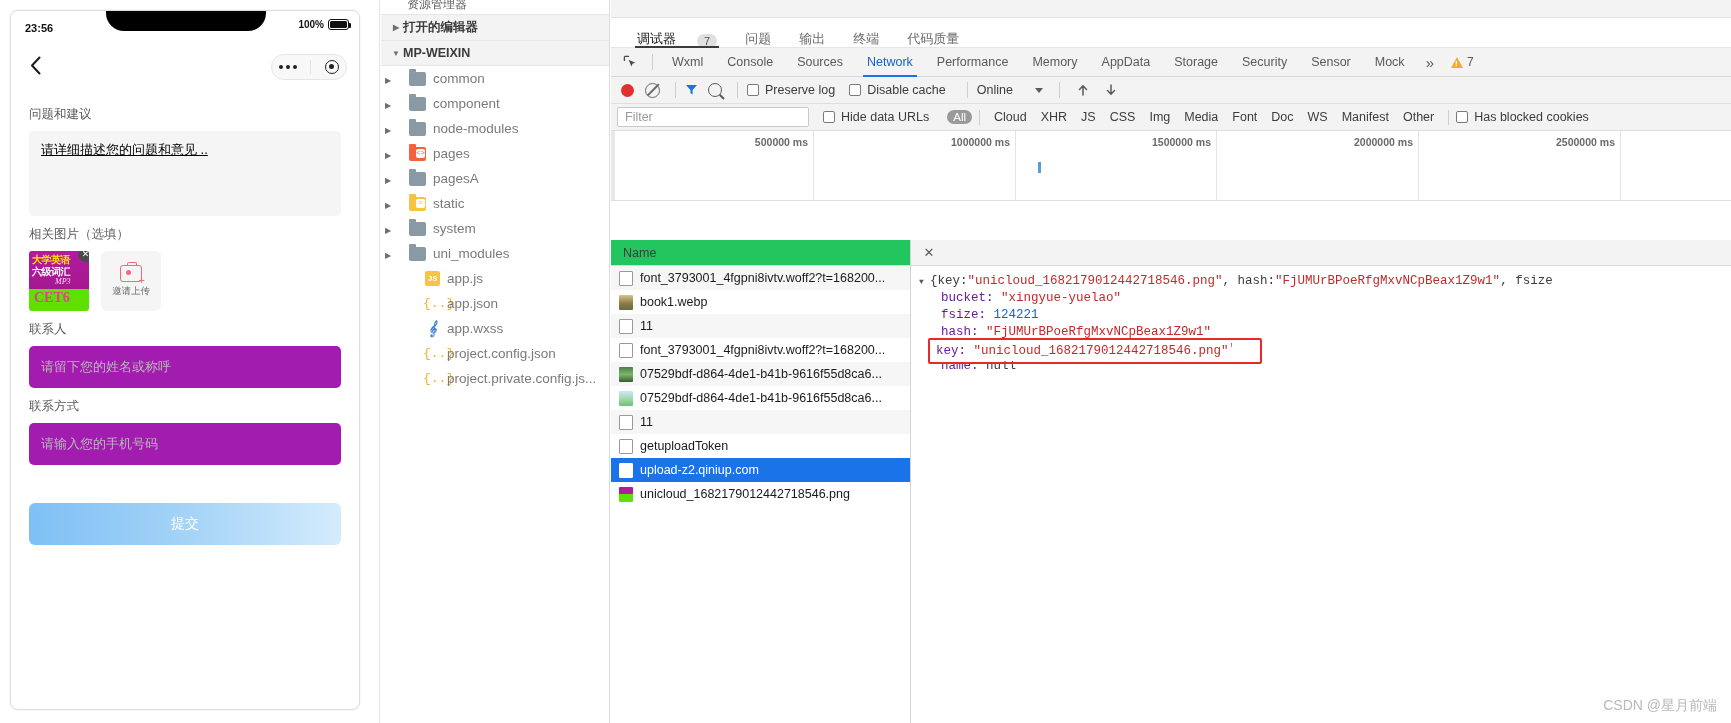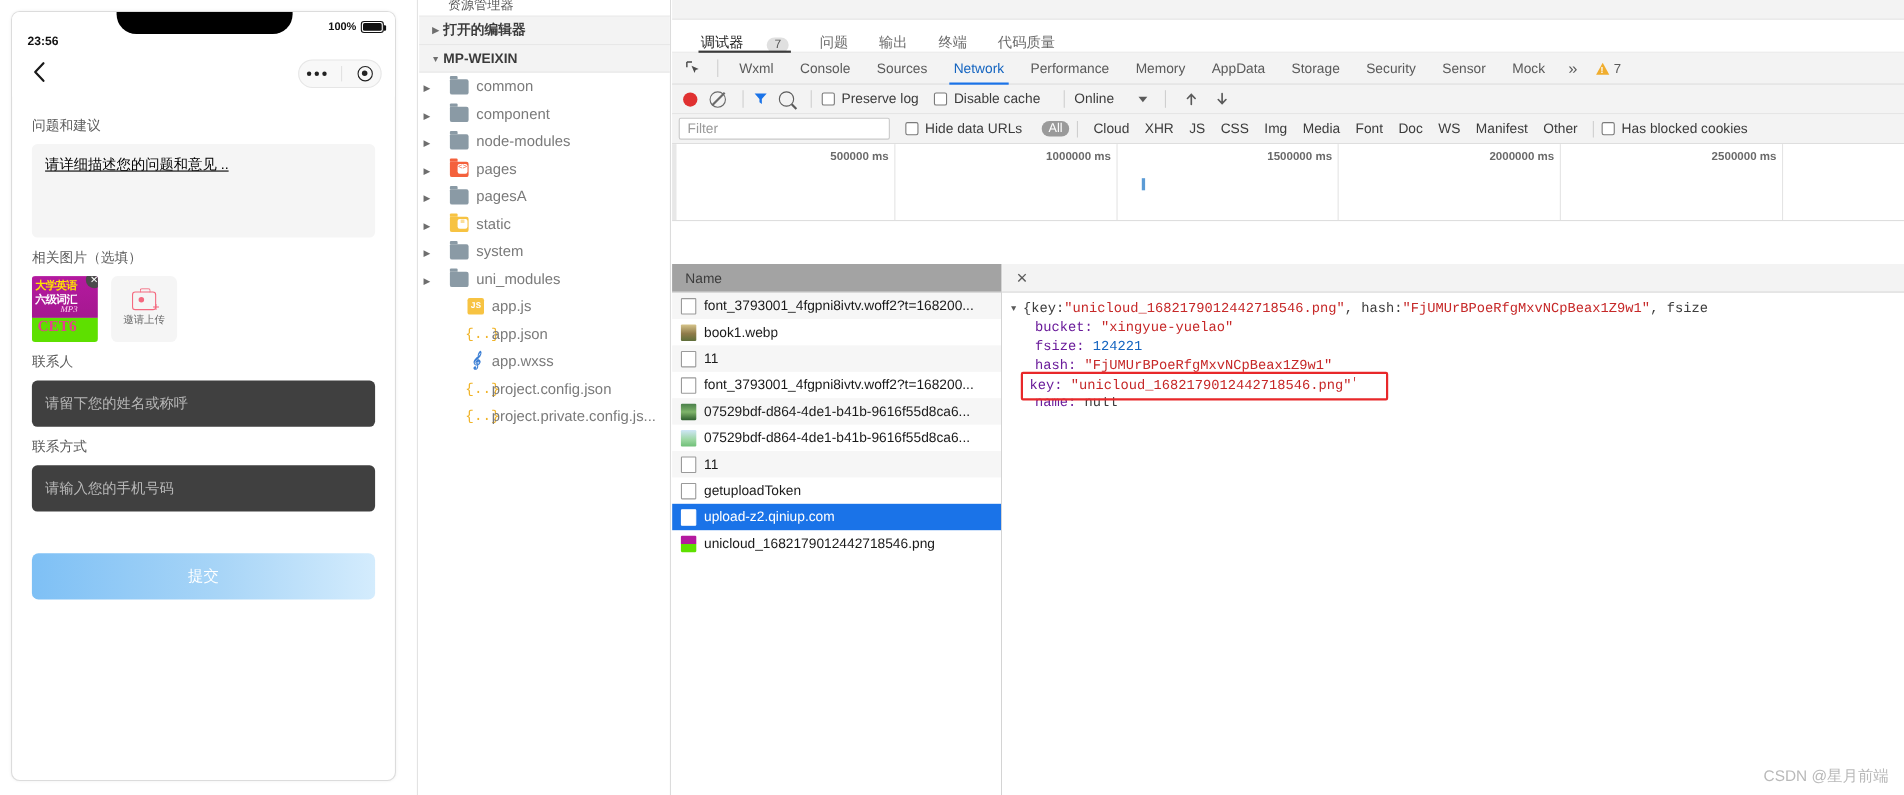--- a/index.html
+++ b/index.html
@@ -11,21 +11,21 @@
   }
   .root { position: relative; width: 1731px; height: 723px; background:#fff; }
 
   
   .sim { position:absolute; left:0; top:0; width:380px; height:723px; background:#fff;
          border-right:1px solid #e3e3e3; overflow:hidden; }
   .sim-inner { position:absolute; left:10px; top:10px; width:350px; height:700px;
                background:#fff; border:1px solid #dcdcdc; border-radius:8px; overflow:hidden;
                box-shadow:0 0 3px rgba(0,0,0,.07); }
   .statusbar { position:relative; height:33px; background:#fff; }
-  .sb-time { position:absolute; left:14px; top:21px; font-size:11px; color:#111; font-weight:600; }
+  .sb-time { position:absolute; left:14px; top:11px; font-size:11px; color:#111; font-weight:600; }
   .sb-notch { position:absolute; left:95px; top:-16px; width:160px; height:36px;
               background:#000; border-radius:0 0 18px 18px; }
   .sb-right { position:absolute; right:10px; top:8px; display:flex; align-items:center; gap:4px; }
   .sb-pct { font-size:10px; color:#111; font-weight:600; }
   .sb-batt { width:21px; height:11px; border:1px solid #111; border-radius:3px; position:relative; }
   .sb-batt::after { content:""; position:absolute; right:-3px; top:3px; width:2px; height:5px;
                     background:#111; border-radius:0 1px 1px 0; }
   .sb-batt i { position:absolute; left:1px; top:1px; bottom:1px; right:1px; background:#111; border-radius:1.5px; display:block; }
 
   .navbar { position:relative; height:44px; background:#fff; }
@@ -69,21 +69,21 @@
            display:flex; flex-direction:column; align-items:center; justify-content:center; gap:3px;
            cursor:pointer; }
   .cam { width:22px; height:17px; border:1.6px solid #f4697f; border-radius:3px; position:relative; }
   .cam::before { content:""; position:absolute; left:6px; top:-4px; width:8px; height:3px;
                  border:1.6px solid #f4697f; border-bottom:none; border-radius:2px 2px 0 0; }
   .cam i { position:absolute; left:5px; top:4px; width:5px; height:5px; border-radius:50%;
            background:#f4697f; display:block; }
   .cam em { position:absolute; right:-4px; bottom:-3px; font-size:11px; color:#f4697f;
             font-style:normal; line-height:8px; }
   .upbox span { font-size:9.5px; color:#6b6b6b; }
-  .inp { width:100%; height:42px; background:#404040; border-radius:5px; padding:0 12px;
+  .inp { width:100%; height:42px; background:#a21caf; border-radius:5px; padding:0 12px;
          display:flex; align-items:center; font-size:13px; color:#b8b8b8; }
   .submit { margin:38px 0 0 0; width:100%; height:42px; border-radius:6px; color:#fff;
             font-size:14px; display:flex; align-items:center; justify-content:center;
             background:linear-gradient(90deg,#7ec0f5 0%, #a8d5f7 55%, #d4ecfd 100%); cursor:pointer; }
 
   
   .tree { position:absolute; left:381px; top:0; width:229px; height:723px; background:#fff;
           border-right:1px solid #dcdcdc; overflow:hidden; font-size:13.5px; }
   .tree-head { height:14px; background:#fff; position:relative; overflow:hidden; }
   .tree-head span { position:absolute; left:26px; top:-4px; font-size:12px; color:#5a5a5a; }
@@ -181,21 +181,21 @@
         overflow:hidden; }
   .tl-lane { position:absolute; left:0; top:0; width:4px; height:100%; background:#e8e8e8; }
   .tl-tick { position:absolute; top:0; bottom:0; border-left:1px solid #e4e4e4; }
   .tl-lbl { position:absolute; top:5px; font-size:10.5px; color:#6a6a6a; transform:translateX(-100%);
             padding-right:5px;font-weight:bold; }
   .tl-dot { position:absolute; left:427px; top:31px; width:3px; height:11px; background:#5b9bd5; }
 
   .dt-body { position:absolute; left:0; top:240px; right:0; bottom:0; display:flex; }
   .reqpane { width:300px; border-right:1px solid #d4d4d4; background:#fff; display:flex;
              flex-direction:column; }
-  .req-head { height:26px; background:#a3a3a3; border-bottom:1px solid #d9d9d9;
+  .req-head { height:26px; background:#22c55e; border-bottom:1px solid #d9d9d9;
               display:flex; align-items:center; padding-left:12px; font-size:12.5px; color:#3c3c3c; }
   .req-list { flex:1; overflow:hidden; }
   .req { height:24px; display:flex; align-items:center; padding-left:8px; font-size:12.5px;
          color:#1a1a1a; cursor:pointer; white-space:nowrap; overflow:hidden; }
   .req:nth-child(odd) { background:#f6f6f6; }
   .req.sel { background:#1a73e8 !important; color:#fff; }
   .ricon { width:14px; height:15px; margin-right:7px; flex:0 0 auto; border:1px solid #9a9a9a;
            background:#fff; border-radius:1px; }
   .ricon.img1 { border:none; background:linear-gradient(180deg,#d6c48a 0%,#8f7b4a 55%,#5f6f3a 100%); }
   .ricon.img2 { border:none; background:linear-gradient(180deg,#4a7f4a 0%,#7fb46a 50%,#2f5f2f 100%); }

